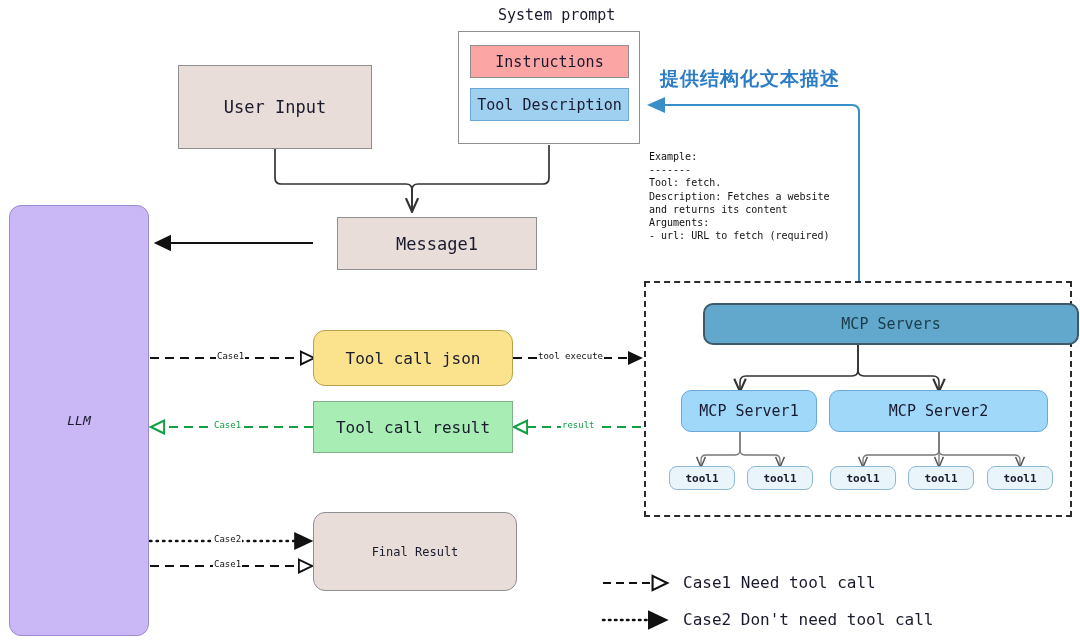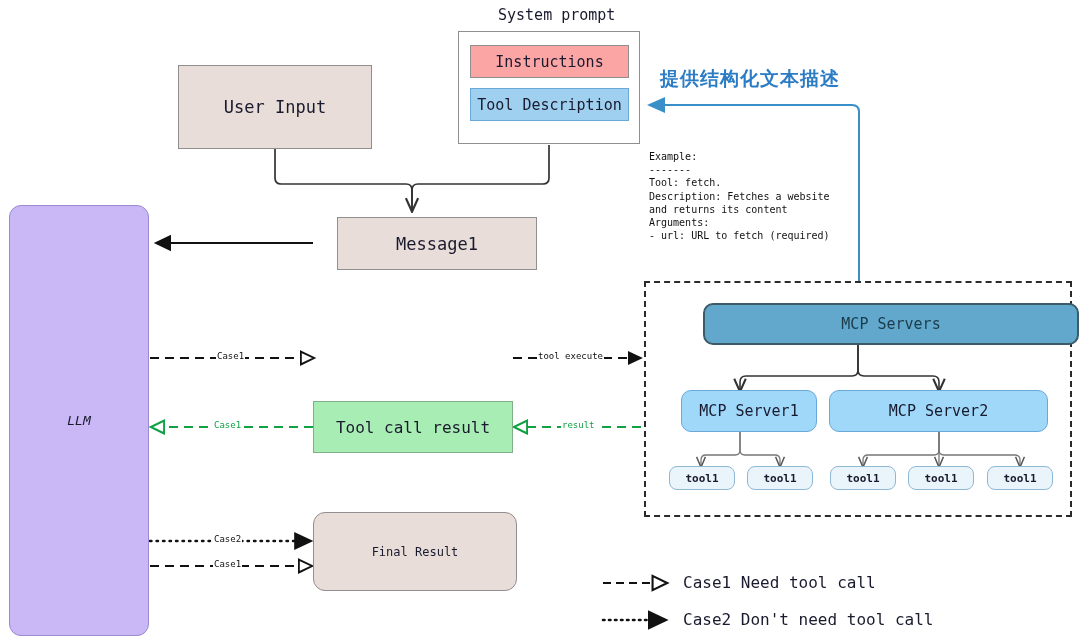--- a/index.html
+++ b/index.html
@@ -110,20 +110,21 @@
 and returns its content
 Arguments:
 - url: URL to fetch (required)</div>
 
   <div class="box beige lbl" style="left:178px;top:65px;width:194px;height:84px;font-size:17px;">User Input</div>
 
   <div class="box beige lbl" style="left:313px;top:217px;width:200px;height:53px;font-size:17px;margin-left:24px;">Message1</div>
 
   <div class="box llm lbl" style="left:9px;top:205px;width:140px;height:431px;font-size:13px;font-style:italic;">LLM</div>
 
+  <div class="box yellow lbl" style="left:313px;top:330px;width:200px;height:56px;font-size:16px;">Tool call json</div>
 
   <div class="box green lbl" style="left:313px;top:401px;width:200px;height:52px;font-size:16px;">Tool call result</div>
 
   <div class="box beige lbl" style="left:313px;top:512px;width:204px;height:79px;font-size:12px;border-radius:12px;">Final Result</div>
 
   <div class="edgelbl" style="left:216px;top:351px;">Case1</div>
   <div class="edgelbl grn" style="left:213px;top:420px;">Case1</div>
   <div class="edgelbl" style="left:537px;top:351px;">tool execute</div>
   <div class="edgelbl grn" style="left:561px;top:420px;">result</div>
   <div class="edgelbl" style="left:213px;top:534px;">Case2</div>

